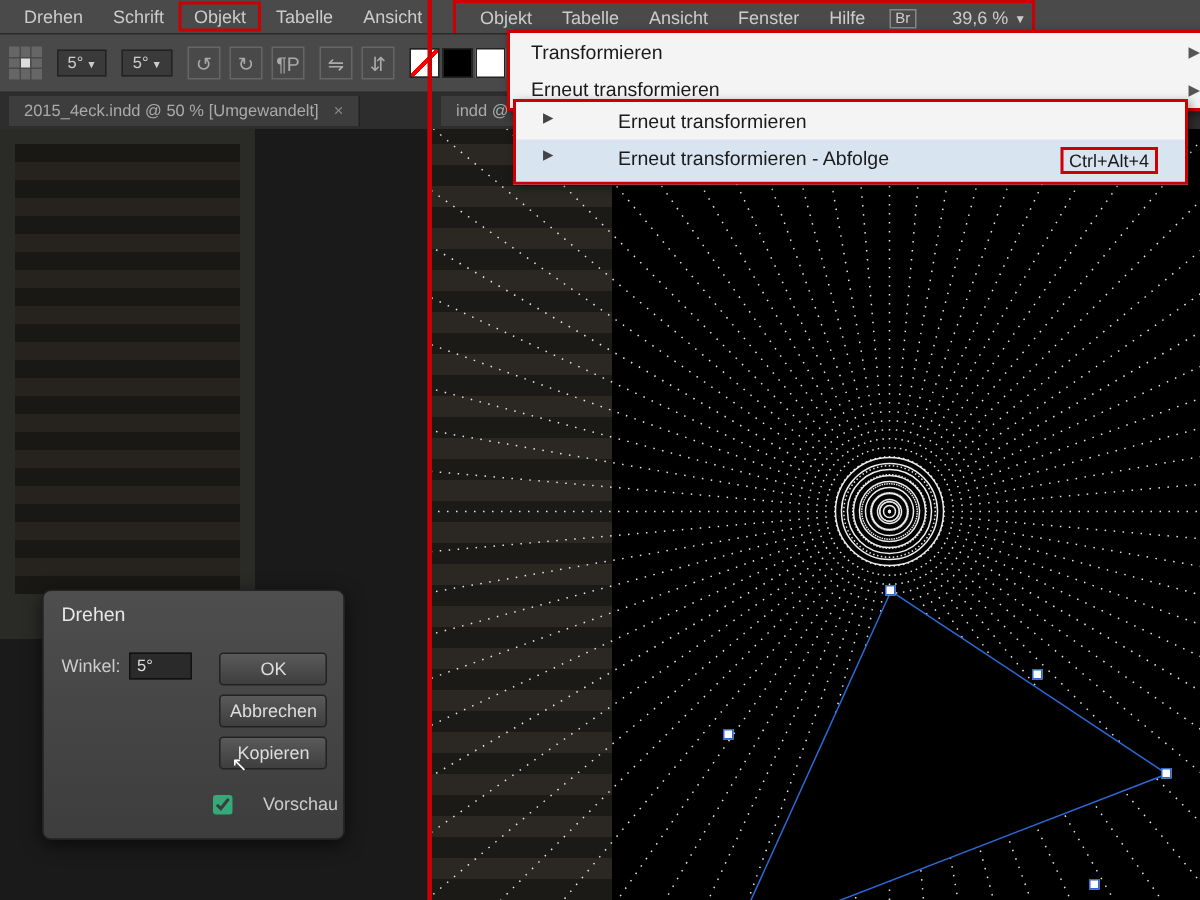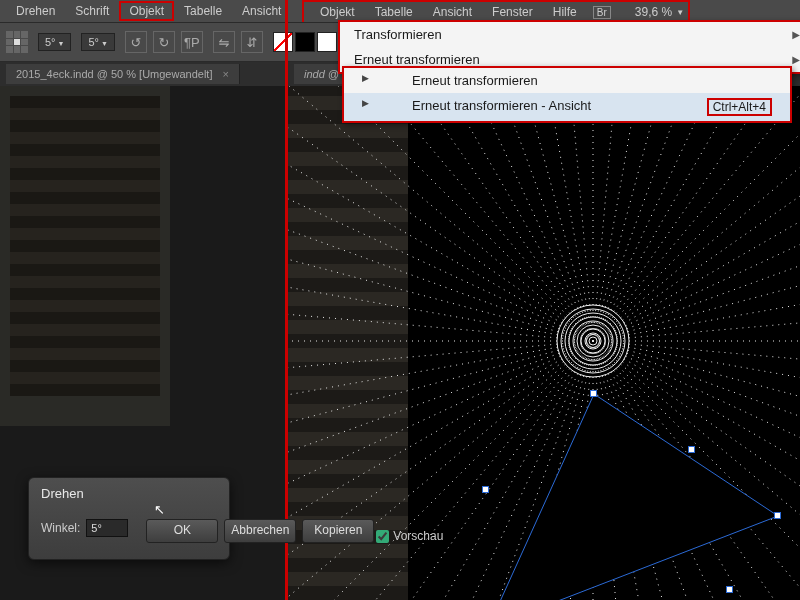--- a/index.html
+++ b/index.html
@@ -51,23 +51,23 @@
 .submenu .side-arr { position:absolute; left:18px; width:10px; font-size:9px; color:#444; }
 .submenu .shortcut { border:2px solid #c00; padding:0 4px; font-size:12px; }
 .submenu .cursor { position:absolute; left:158px; top:60px; font-size:14px; color:#000; pointer-events:none; }
 
 
 .dialog { position:absolute; left:28px; bottom:40px; width:202px; background:linear-gradient(#4e4e4e,#3d3d3d); border:1px solid #222; border-radius:6px; box-shadow:0 3px 12px rgba(0,0,0,0.6); z-index:80; color:#ccc; font-size:12px; }
 .dialog .title { padding:8px 12px; font-size:13px; color:#e8e8e8; }
 .dialog .body { padding:10px 12px 16px; display:flex; gap:18px; }
 .dialog .lbl { color:#ccc; }
 .dialog .inp { width:42px; background:#2a2a2a; border:1px solid #111; color:#ddd; padding:2px 4px; font-size:11px; }
-.dialog .btns { display:flex; flex-direction:row; gap:6px;justify-content:flex-end; }
+.dialog .btns { display:flex; flex-direction:column; gap:6px;justify-content:flex-end; }
 .dialog .btn { width:72px; padding:3px 0; background:linear-gradient(#5a5a5a,#3e3e3e); border:1px solid #222; border-radius:3px; color:#ddd; font-size:12px; text-align:center; cursor:pointer; }
-.dialog .chk { display:flex; align-items:center; gap:4px; margin-top:10px; margin-left:-4px; }
+.dialog .chk { display:flex; align-items:center; gap:20px; margin-top:10px; margin-left:-4px; }
 .dialog .chk input { accent-color:#3a7; }
 .dialog .cursor2 { position:absolute; bottom:42px; right:64px; font-size:13px; color:#fff; }
 
 
 .rtools { position:absolute; right:4px; top:24px; display:flex; gap:4px; z-index:90; }
 .rtools .ric { width:22px; height:22px; border:1px solid #666; background:#4a4a4a; display:flex; align-items:center; justify-content:center; color:#aaa; font-size:11px; }
 
 
 .spiral-svg { position:absolute; left:0; top:0; }
 .shape-sel { position:absolute; left:190px; top:300px; width:320px; height:280px; }
@@ -134,21 +134,21 @@
   <div class="ric">☰</div>
   <div class="ric">☰</div>
   <div class="ric" style="margin-left:8px">▣</div>
   <div class="ric">▤</div>
 </div>
 
 <div class="tabbar">
   <div class="tab"><span>2015_4eck.indd @ 50 % [Umgewandelt]</span><span class="x">×</span></div>
 </div>
 <div class="tabbar" style="position:absolute;top:62px;left:288px;width:80px">
-  <div class="tab" style="font-style:italic">indd @</div>
+  <div class="tab" style="">indd @</div>
 </div>
 
 <div class="canvas-area">
   <div class="left-doc">
     <div class="left-img">
         <div class="arch"></div>
       </div>
   </div>
 
   <div class="right-doc">
@@ -271,21 +271,21 @@
 </div>
 
 <div class="submenu">
   <div class="srow">
     <span class="side-arr">▶</span>
     <span>Erneut transformieren</span>
       <span></span>
   </div>
   <div class="srow hover">
     <span class="side-arr">▶</span>
-    <span>Erneut transformieren - Ansicht</span>
+    <span>Erneut transformieren - Abfolge</span>
     <span class="shortcut">Ctrl+Alt+4</span>
   </div>
   <div class="cursor">↖</div>
 </div>
 
 <div class="dialog">
   <div class="title">Drehen</div>
   <div class="body">
     <div style="display:flex;flex-direction:column;gap:10px;align-items:flex-start">
       <div style="display:flex;align-items:center;gap:6px">

